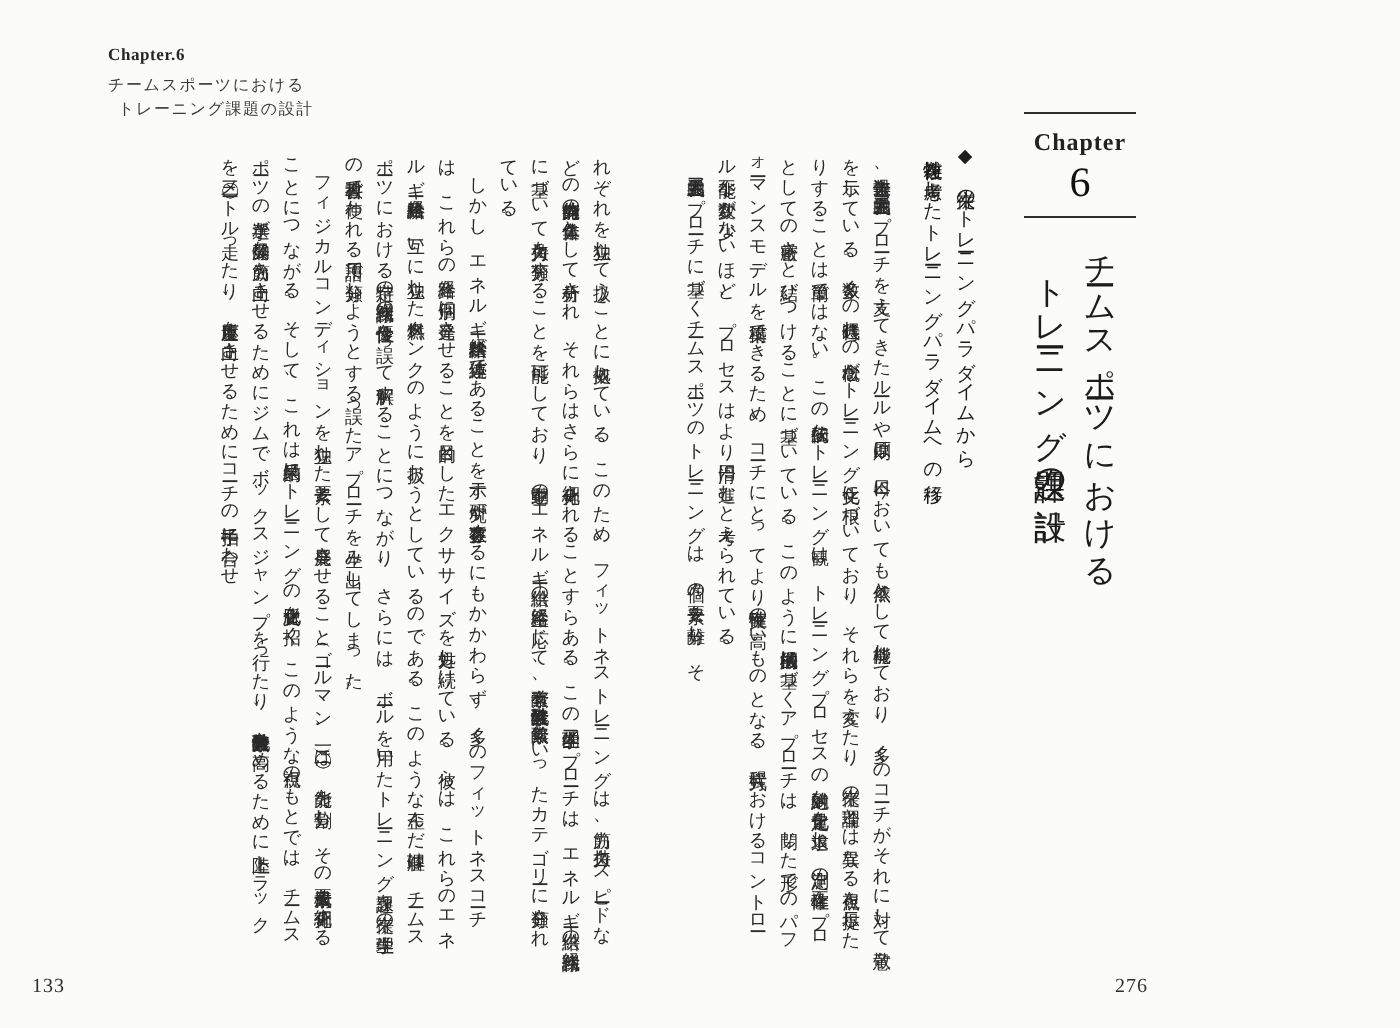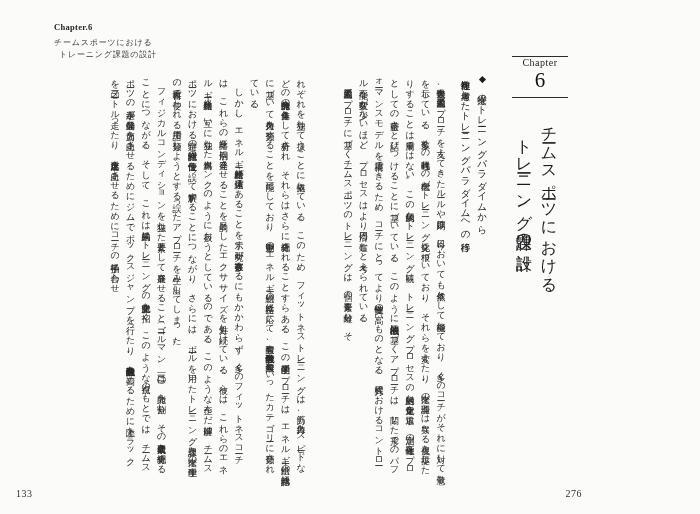--- a/index.html
+++ b/index.html
@@ -21,26 +21,26 @@
 
   
   .running-header{position:absolute;left:54px;top:21px;line-height:12.5px;}
   .rh-chapter{font-weight:bold;font-size:8.5px;letter-spacing:.3px;margin-bottom:3px;}
   .rh-line{font-size:8px;color:#3a3a3a;letter-spacing:.8px;}
   .rh-line2{margin-left:5px;}
 
   
   .page-number{position:absolute;bottom:15px;font-size:10px;color:#2e2e2e;letter-spacing:.5px;}
   .pn-left{left:16px;}
-  .pn-right{right:16px;text-align:right;}
+  .pn-right{right:24px;text-align:right;}
 
   
   .chapter-marker{position:absolute;right:30px;top:56px;width:56px;text-align:center;}
   .cm-rule{border-top:1px solid #2c2c2c;height:0;}
-  .cm-label{font-size:10px;letter-spacing:.5px;color:#222;}
+  .cm-label{font-size:12px;letter-spacing:.5px;margin-top:7px;color:#222;font-weight:bold;}
   .cm-number{font-size:21px;line-height:22px;margin:1px 0 6px 0;color:#111;}
 
   
   .book-title{position:absolute;right:36px;top:116px;height:215px;font-size:16px;line-height:25px;letter-spacing:.5px;color:#1c1c1c;}
   .title-line{margin:0;}
   .title-line2{padding-top:12px;}
 
   
   .section-heading{position:absolute;right:108px;top:73px;height:236px;font-size:9.5px;line-height:16.5px;color:#1d1d1d;}
   .heading-bullet{margin-inline-end:4px;}

